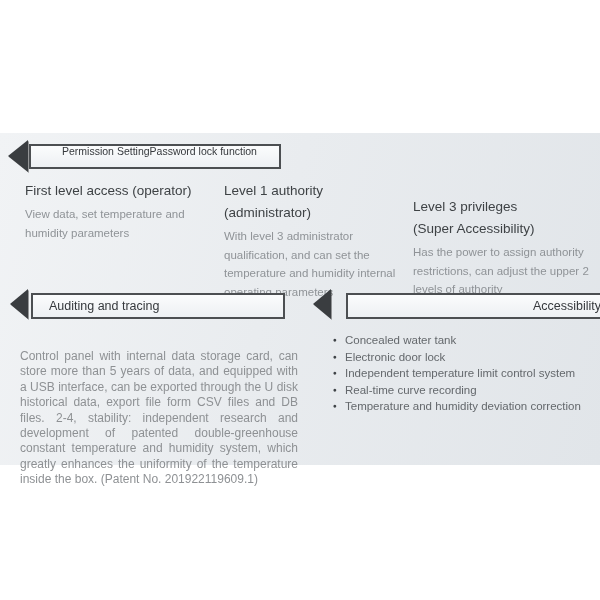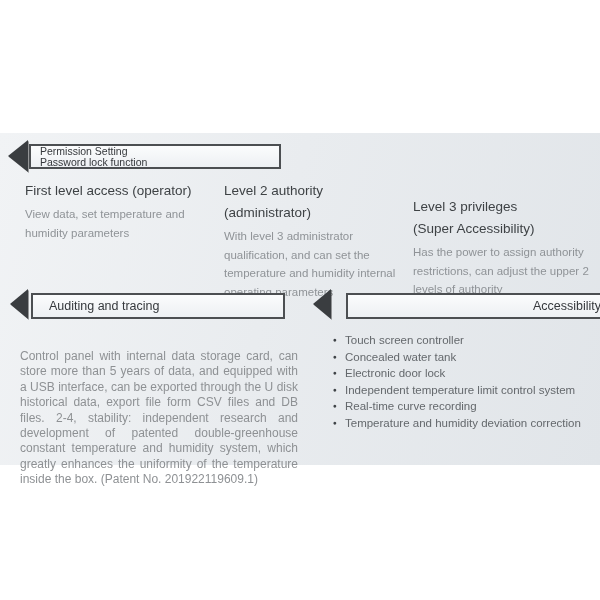--- a/index.html
+++ b/index.html
@@ -18,21 +18,21 @@
               border-color:transparent #3a3d40 transparent transparent; }
   .arrow-sm { border-width:15px 18px 15px 0;
               border-color:transparent #3a3d40 transparent transparent; }
   
   .hdr-box {
     position:absolute; border:2px solid #4c4f52;
     background:linear-gradient(180deg,#fbfcfd 0%,#edf0f3 100%);
     color:#35383c;
   }
   .hdr-box-2line { left:29px; top:144px; width:239px; height:21px;
-    padding-left:9px; display:flex; flex-direction:column; justify-content:center;
+    padding-left:9px; display:flex; flex-direction:row; justify-content:center;
     font-size:10.5px; line-height:10.6px; }
   .hdr-box-1line { height:22px; font-size:12.5px; line-height:22px; padding-left:16px; }
   #hdr2-box { left:31px;  top:293px; width:234px; }
   #hdr3-box { left:346px; top:293px; width:237px;text-align:right; }
   
   .col { position:absolute; top:180px; }
   #col-1 { left:25px;  width:188px; }
   #col-2 { left:224px; width:172px; }
   #col-3 { left:413px; width:188px;margin-top:16px; }
   .col-title { font-size:13.5px; line-height:22px; color:#3e4245; }
@@ -63,21 +63,21 @@
     <div>Permission Setting</div>
     <div>Password lock function</div>
   </div>
 
   <div class="col" id="col-1">
     <div class="col-title">First level access (operator)</div>
     <div class="col-title"></div>
     <div class="col-body">View data, set temperature and humidity parameters</div>
   </div>
   <div class="col" id="col-2">
-    <div class="col-title">Level 2 authority</div>
+    <div class="col-title">Level 1 authority</div>
     <div class="col-title">(administrator)</div>
     <div class="col-body">With level 3 administrator qualification, and can set the temperature and humidity internal operating parameters</div>
   </div>
   <div class="col" id="col-3">
     <div class="col-title">Level 3 privileges</div>
     <div class="col-title">(Super Accessibility)</div>
     <div class="col-body">Has the power to assign authority restrictions, can adjust the upper 2 levels of authority</div>
   </div>
 
   <div class="arrow arrow-sm" style="left:10px; top:289px;"></div>
@@ -86,21 +86,20 @@
   </div>
 
   <div class="arrow arrow-sm" style="left:313px; top:289px;"></div>
   <div class="hdr-box hdr-box-1line" id="hdr3-box">
     <span>Accessibility</span>
   </div>
 
   <div class="para">Control panel with internal data storage card, can store more than 5 years of data, and equipped with a USB interface, can be exported through the U disk historical data, export file form CSV files and DB files. 2-4, stability: independent research and development of patented double-greenhouse constant temperature and humidity system, which greatly enhances the uniformity of the temperature inside the box. (Patent No. 201922119609.1)</div>
 
   <ul class="bullets">
-    <li>Touch screen controller</li>
     <li>Concealed water tank</li>
     <li>Electronic door lock</li>
     <li>Independent temperature limit control system</li>
     <li>Real-time curve recording</li>
     <li>Temperature and humidity deviation correction</li>
   </ul>
 
 </div>
 
 </body></html>

